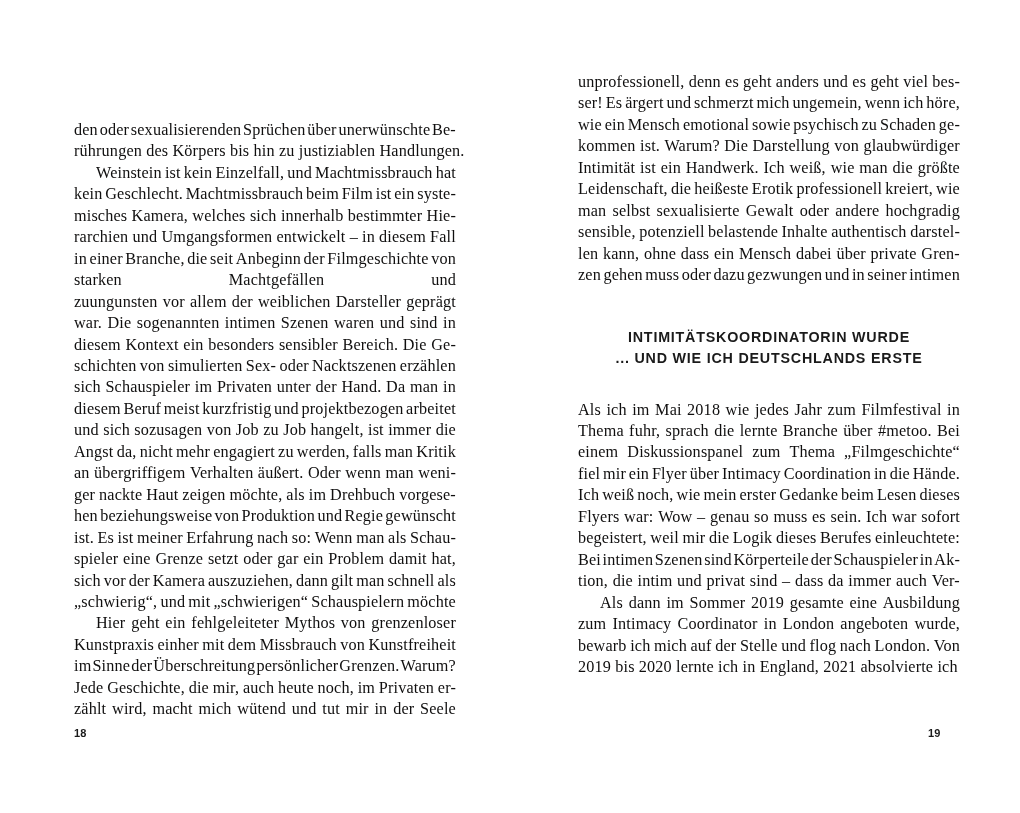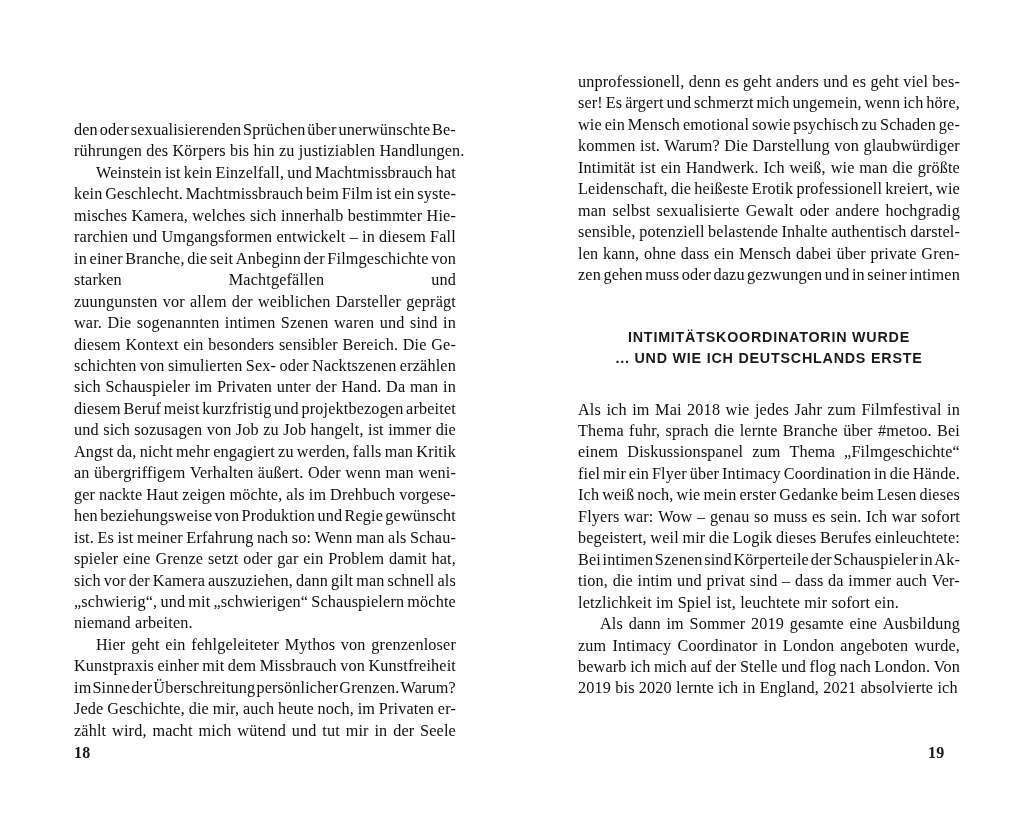--- a/index.html
+++ b/index.html
@@ -64,24 +64,24 @@
   }
   .heading-block {
     padding-top: 40px;
     padding-bottom: 30px;
   }
   .heading-line { display: block; }
 
   
   .folio {
     position: absolute;
-    top: 744px;
-    font-family: Liberation Serif, serif;
+    top: 727px;
+    font-family: Liberation Sans, sans-serif;
     font-weight: bold;
-    font-size: 16px;
+    font-size: 11px;
     color: #1a1a1a;
     letter-spacing: 0.02em;
   }
   .folio.left  { left: 74px; }
   .folio.right { left: 928px; text-align: right; }
 </style>
 </head>
 <body>
 
 <div class="page">
@@ -307,21 +307,20 @@
           <span>als</span>
         </span>
         <span class="line just">
           <span>„schwierig“,</span>
           <span>und</span>
           <span>mit</span>
           <span>„schwierigen“</span>
           <span>Schauspielern</span>
           <span>möchte</span>
         </span>
-        <span class="line">niemand arbeiten.</span>
       </div>
     <div class="para" id="left-p3">
         <span class="line indent-first just">
           <span>Hier</span>
           <span>geht</span>
           <span>ein</span>
           <span>fehlgeleiteter</span>
           <span>Mythos</span>
           <span>von</span>
           <span>grenzenloser</span>
@@ -587,21 +586,20 @@
           <span>und</span>
           <span>privat</span>
           <span>sind</span>
           <span>–</span>
           <span>dass</span>
           <span>da</span>
           <span>immer</span>
           <span>auch</span>
           <span>Ver-</span>
         </span>
-        <span class="line">letzlichkeit im Spiel ist, leuchtete mir sofort ein.</span>
       </div>
     <div class="para" id="right-p3">
         <span class="line indent-first just">
           <span>Als</span>
           <span>dann</span>
           <span>im</span>
           <span>Sommer</span>
           <span>2019</span>
           <span>gesamte</span>
           <span>eine</span>

